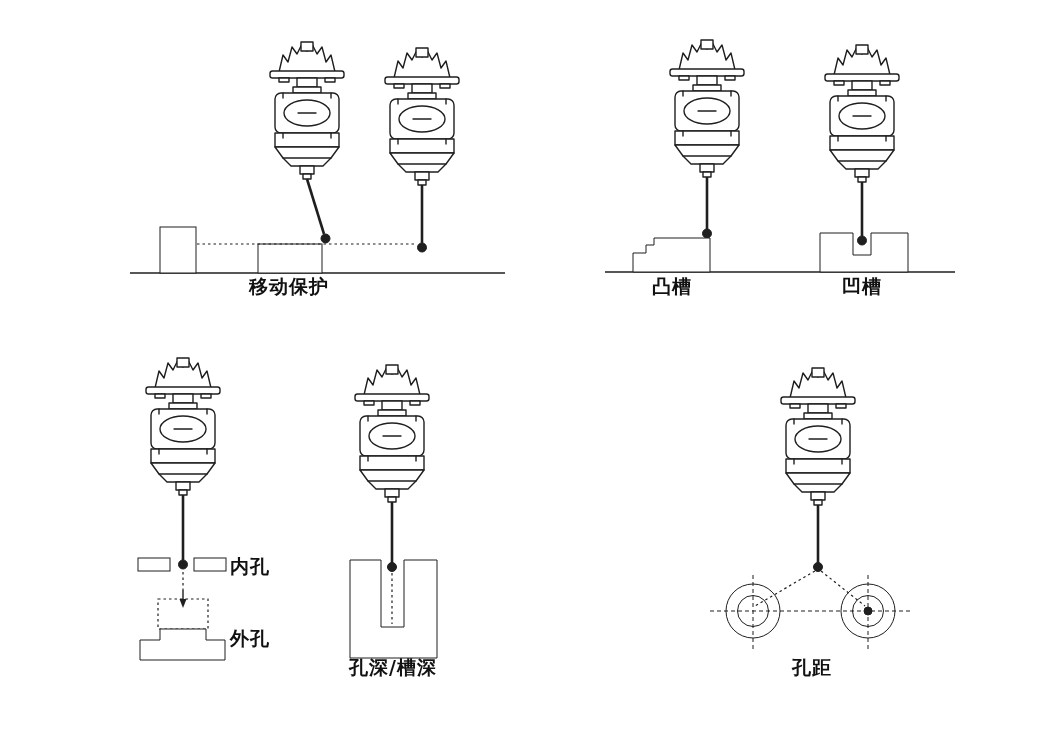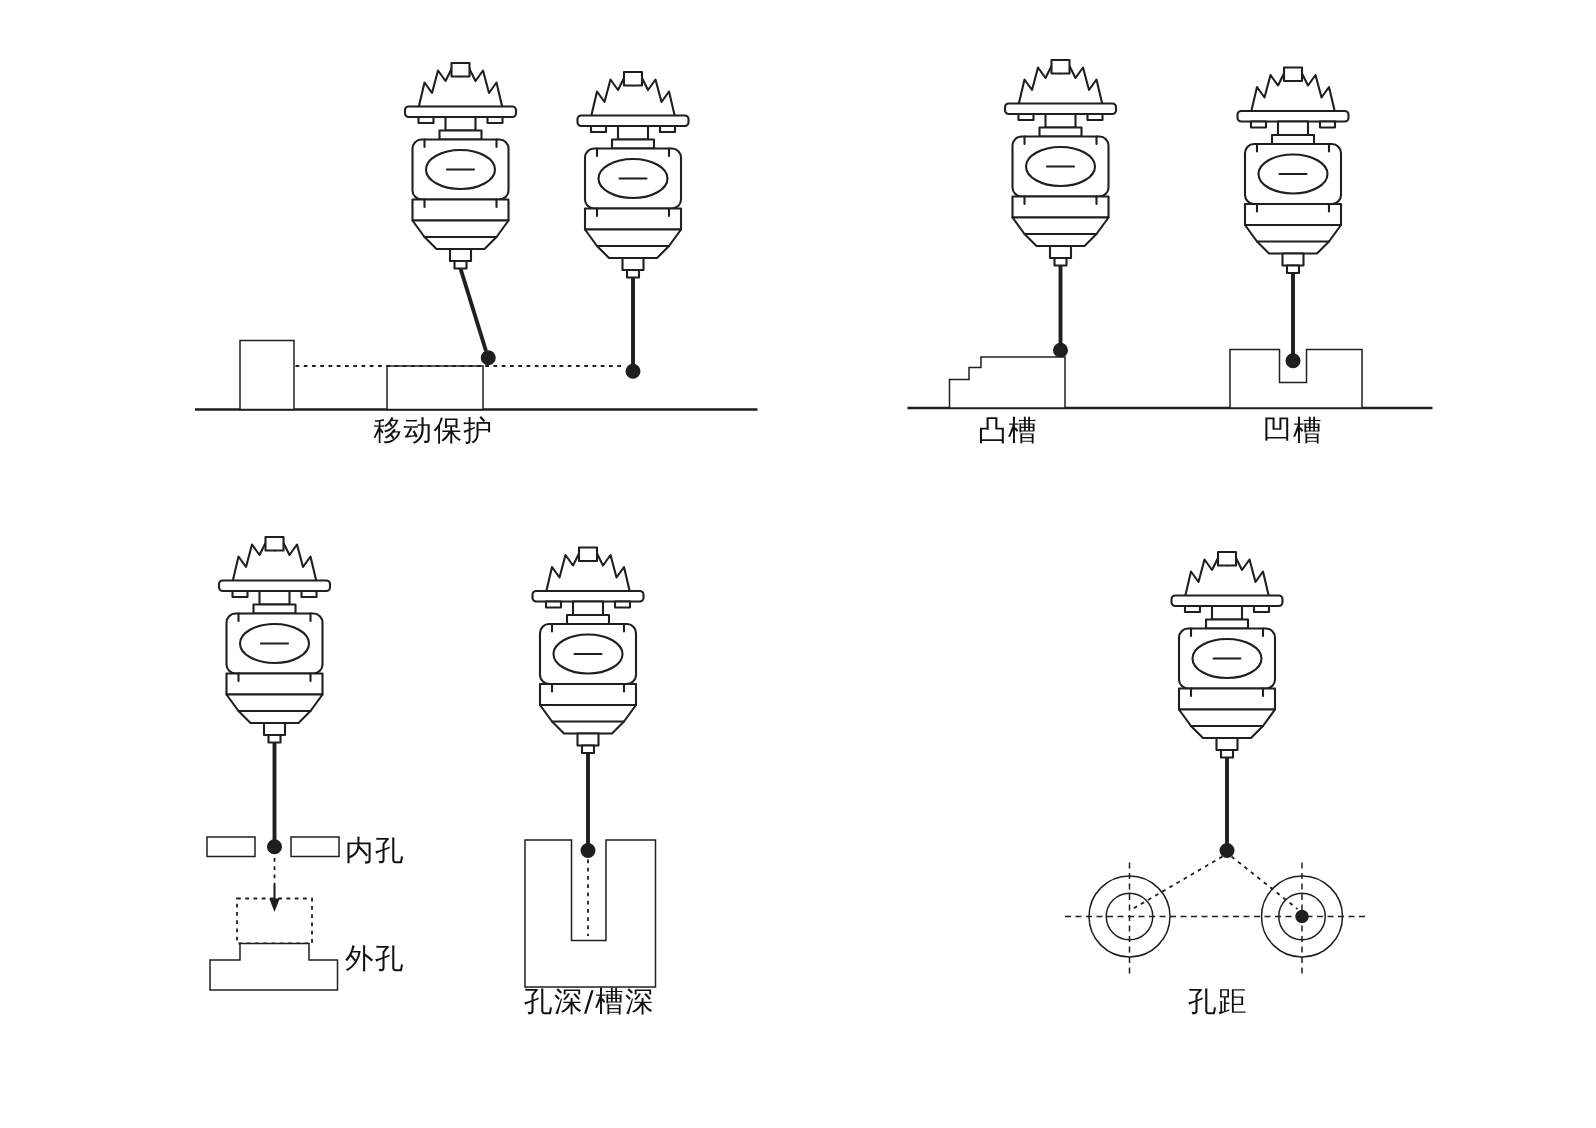--- a/index.html
+++ b/index.html
@@ -7,20 +7,21 @@
     padding: 0;
     background: #ffffff;
     font-family: "DejaVu Sans", "Liberation Sans", sans-serif;
   }
   .page {
     position: relative;
     width: 1064px;
     height: 752px;
     background: #ffffff;
     overflow: hidden;
+    font-weight: bold;
   }
   svg { display: block; }
   text.cjk-label {
     font-family: "DejaVu Sans", "Liberation Sans", sans-serif;
     font-size: 19px;
     fill: #111111;
     stroke: none;
     letter-spacing: 1px;
   }
 </style>

